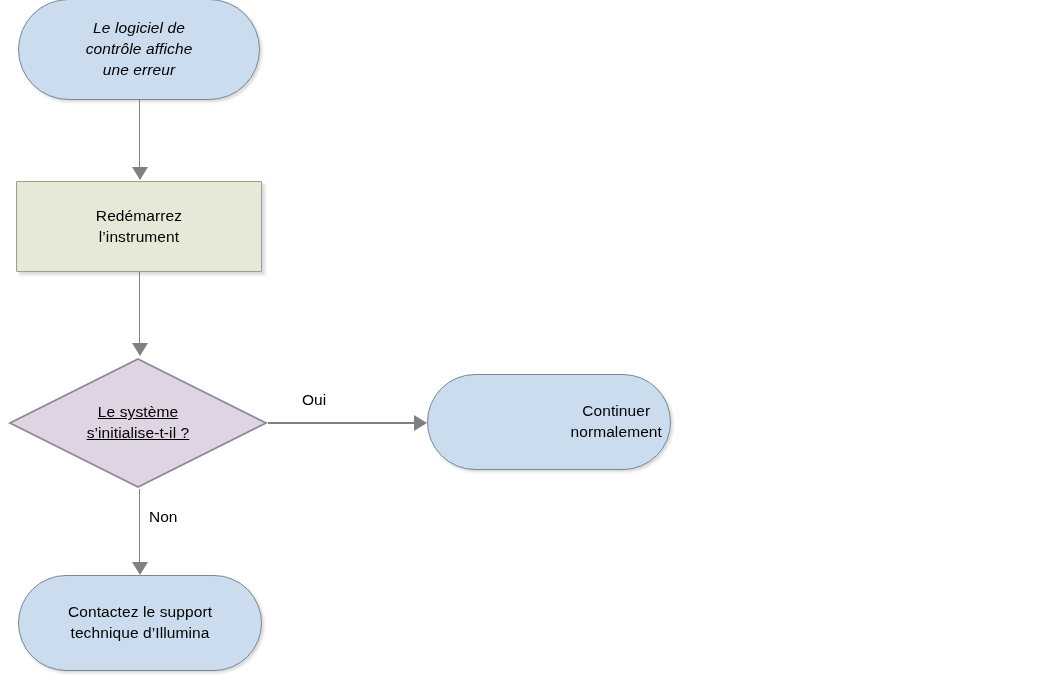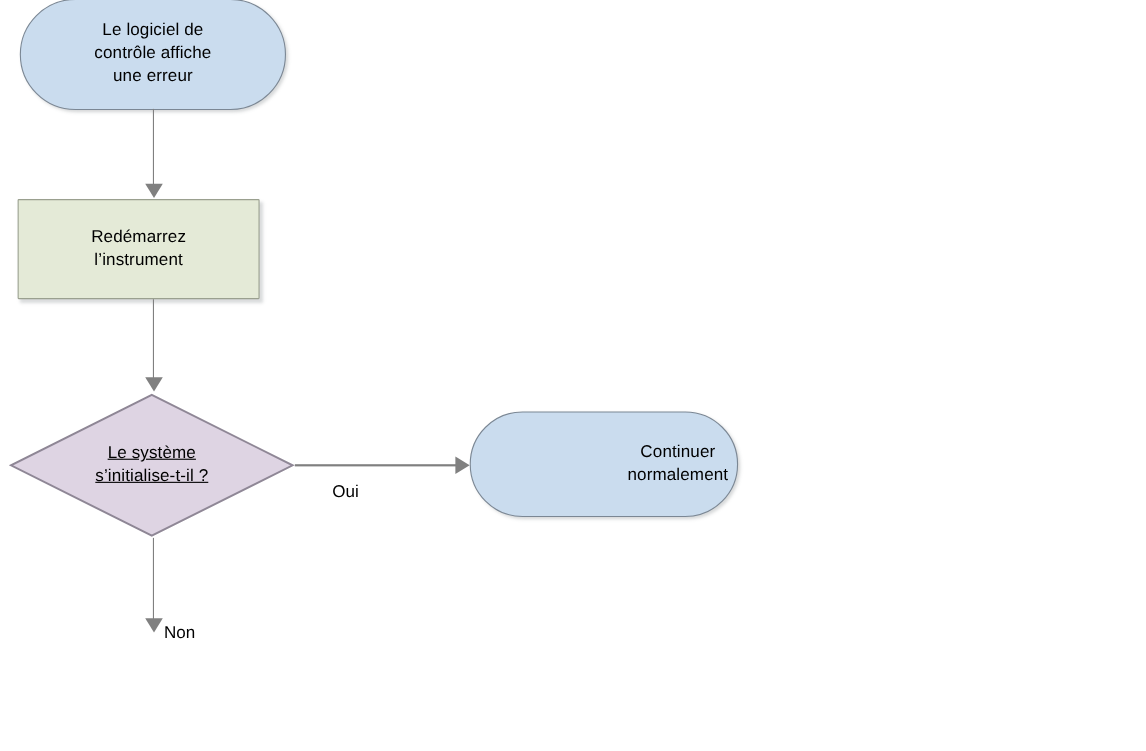--- a/index.html
+++ b/index.html
@@ -84,38 +84,37 @@
     border-top: 8px solid transparent;
     border-bottom: 8px solid transparent;
     border-left: 13px solid #808080;
   }
   .edge-label {
     position: absolute;
     color: #000000;
     font-size: 15.5px;
     line-height: 1.2;
     white-space: nowrap;
-    margin-top: 48px;
   }
 </style>
 </head>
 <body>
 
 <div id="canvas">
 
-  <div class="node stadium" style="left:18px; top:-1px; width:242px; height:101px;">
+  <div class="node stadium" style="left:18px; top:-1px; width:242px; height:101px;font-style:italic;">
     <span class="node-text">Le logiciel de
 contrôle affiche
 une erreur</span>
   </div>
 
   <div class="conn conn-v" style="left:138.5px; top:99px; height:70px;"></div>
   <div class="arrowhead arrow-down" style="left:131.5px; top:167px;"></div>
 
-  <div class="node process" style="left:16px; top:181px; width:220px; height:91px;">
+  <div class="node process" style="left:16px; top:181px; width:246px; height:91px;">
     <span class="node-text">Redémarrez
 l’instrument</span>
   </div>
 
   <div class="conn conn-v" style="left:138.5px; top:272px; height:72px;"></div>
   <div class="arrowhead arrow-down" style="left:131.5px; top:343px;"></div>
 
   <div class="node decision" style="left:8px; top:357px; width:260px; height:132px;">
     <svg width="260" height="132" viewBox="0 0 260 132">
       <polygon points="130,2 258,66 130,130 2,66" fill="#ded4e3" stroke="#8f8796" stroke-width="1.8"></polygon>
@@ -128,16 +127,20 @@
   <div class="arrowhead arrow-right" style="left:414px; top:415px;"></div>
   <div class="edge-label" style="left:302px; top:391px;">Oui</div>
 
   <div class="node stadium" style="left:427px; top:374px; width:244px; height:96px;justify-content:flex-end;">
     <span class="node-text">Continuer
 normalement</span>
   </div>
 
   <div class="conn conn-v" style="left:138.5px; top:489px; height:80px;"></div>
   <div class="arrowhead arrow-down" style="left:131.5px; top:562px;"></div>
-  <div class="edge-label" style="left:149px; top:519px;">Non</div>
+  <div class="edge-label" style="left:149px; top:508px;">Non</div>
 
+  <div class="node stadium" style="left:18px; top:575px; width:244px; height:96px;">
+    <span class="node-text">Contactez le support
+technique d’Illumina</span>
+  </div>
 
 </div>
 
 </body></html>

